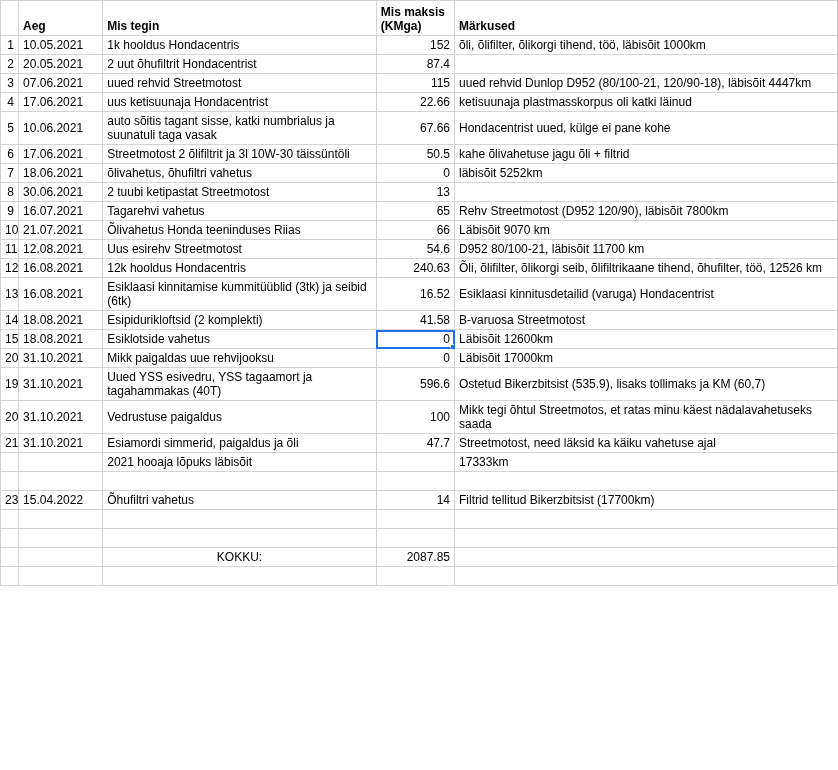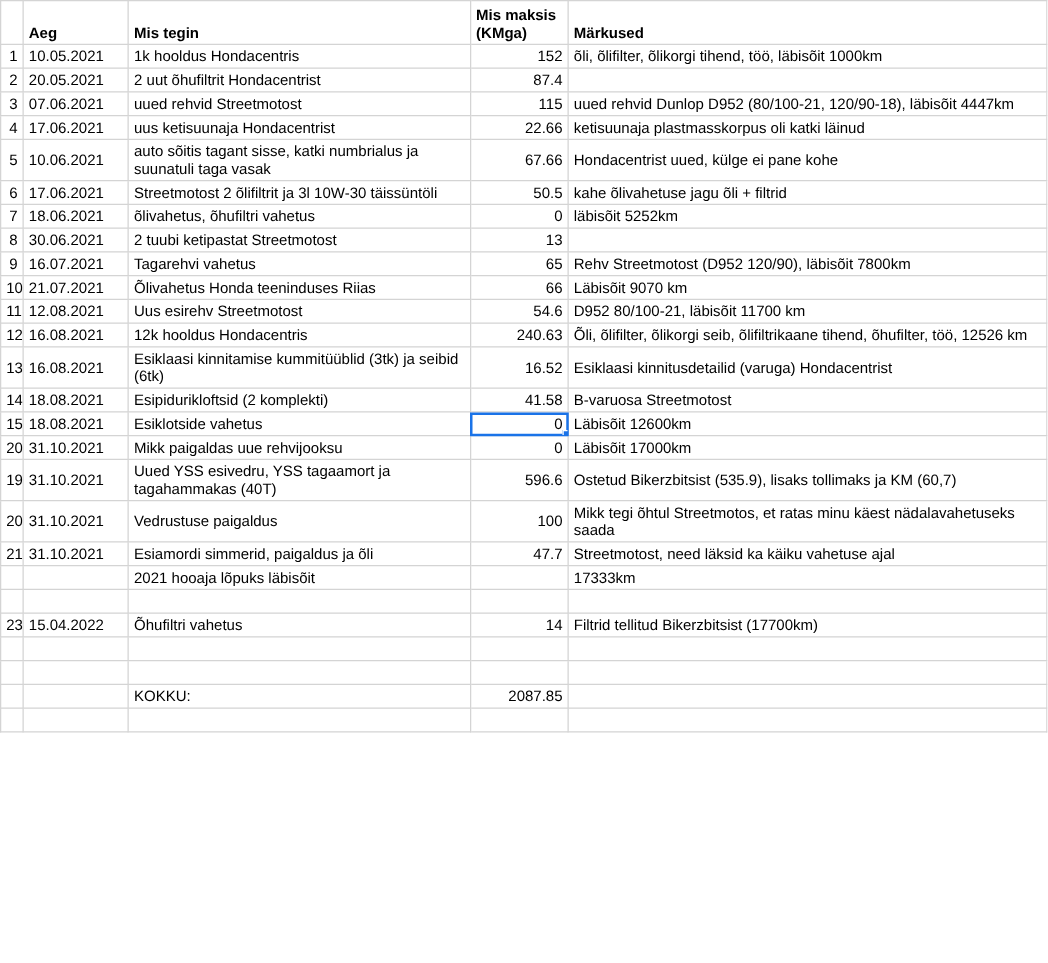--- a/index.html
+++ b/index.html
@@ -264,21 +264,21 @@
       <tr class="empty-row">
         <td class="rownum"></td>
         <td class="date"></td>
         <td class="desc"></td>
         <td class="amount"></td>
         <td class="notes"></td>
       </tr>
       <tr>
         <td class="rownum"></td>
         <td class="date"></td>
-        <td class="desc bold" style="text-align: left;">KOKKU:</td>
+        <td class="desc bold" style="text-align: center;">KOKKU:</td>
         <td class="amount">2087.85</td>
         <td class="notes"></td>
       </tr>
       <tr class="empty-row">
         <td class="rownum"></td>
         <td class="date"></td>
         <td class="desc"></td>
         <td class="amount"></td>
         <td class="notes"></td>
       </tr>

